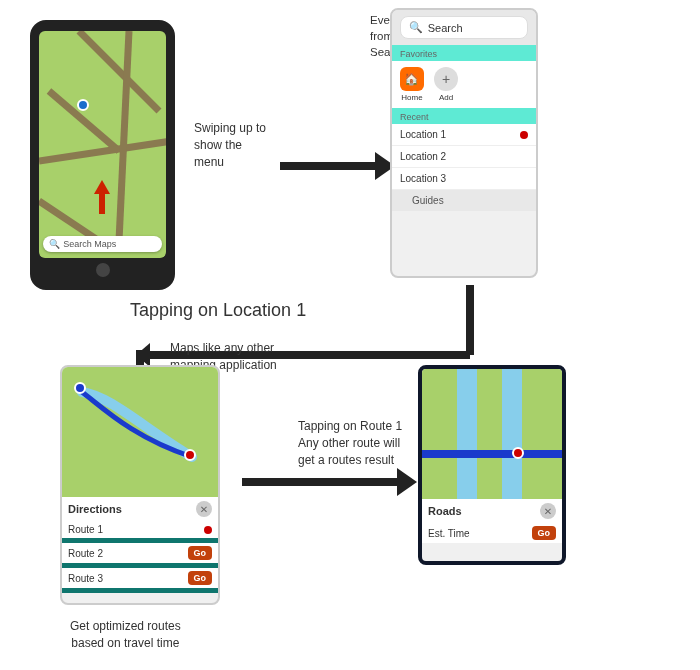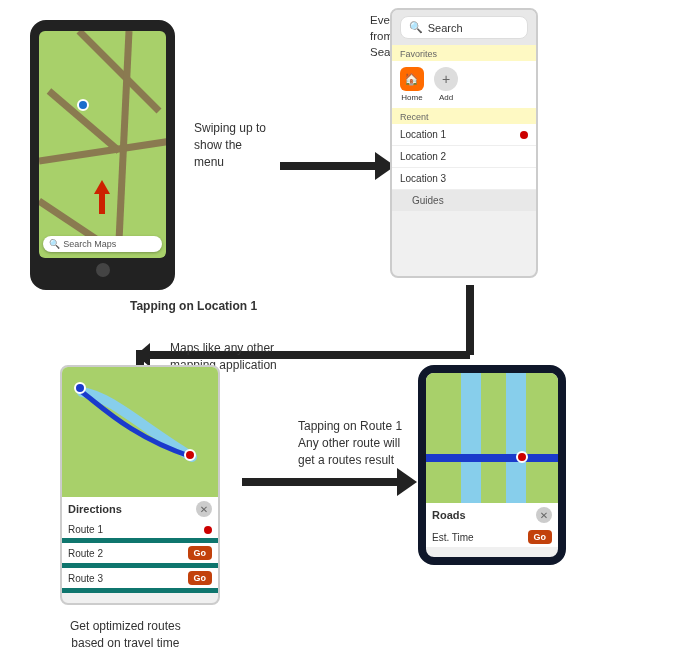--- a/index.html
+++ b/index.html
@@ -136,21 +136,21 @@
       display: flex;
       align-items: center;
       font-size: 11px;
       color: #333;
       border: 1px solid #ddd;
     }
     .search-section-label {
       font-size: 9px;
       color: #666;
       padding: 4px 8px 2px;
-      background: #fef9c3;
+      background: #5eead4;
     }
     .favorites-row {
       display: flex;
       padding: 6px 8px;
       gap: 10px;
       background: white;
     }
     .fav-item {
       display: flex;
       flex-direction: column;
@@ -287,22 +287,22 @@
     }
 
     
     .phone-roads {
       position: absolute;
       top: 365px;
       left: 418px;
       width: 148px;
       height: 200px;
       background: #f0f0f0;
-      border-radius: 16px;
-      border: 8px solid #0f172a;
+      border-radius: 8px;
+      border: 4px solid #0f172a;
       overflow: hidden;
     }
     .roads-map {
       width: 100%;
       height: 130px;
       background: #a8d06a;
       position: relative;
     }
     .roads-header {
       display: flex;
@@ -405,21 +405,21 @@
     </div>
     <div class="recent-item">
       <span>Location 2</span>
     </div>
     <div class="recent-item">
       <span>Location 3</span>
     </div>
     <div class="guides-section">Guides</div>
   </div>
 
-  <div class="label-text" style="top:298px; left:130px; font-size:12px; text-align:center;font-weight:bold;">
+  <div class="label-text" style="top:298px; left:130px; font-size:18px; text-align:center;">
     <span>Tapping on Location 1</span>
   </div>
 
   <svg width="400" height="120" style="position:absolute; top:285px; left:100px;">
 
     <line x1="370" y1="0" x2="370" y2="70" stroke="#222" stroke-width="8"></line>
 
     <line x1="370" y1="70" x2="50" y2="70" stroke="#222" stroke-width="8"></line>
 
     <polygon points="50,58 36,70 50,82" fill="#222"></polygon>

